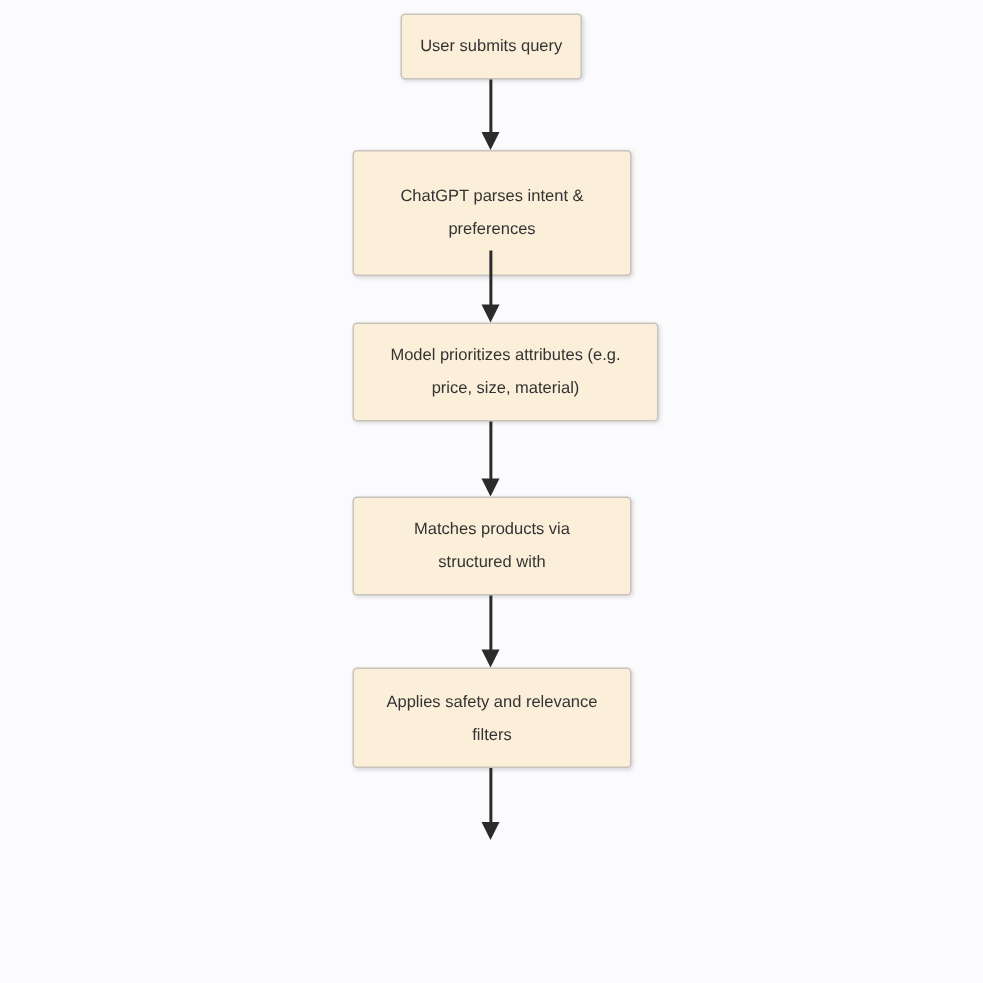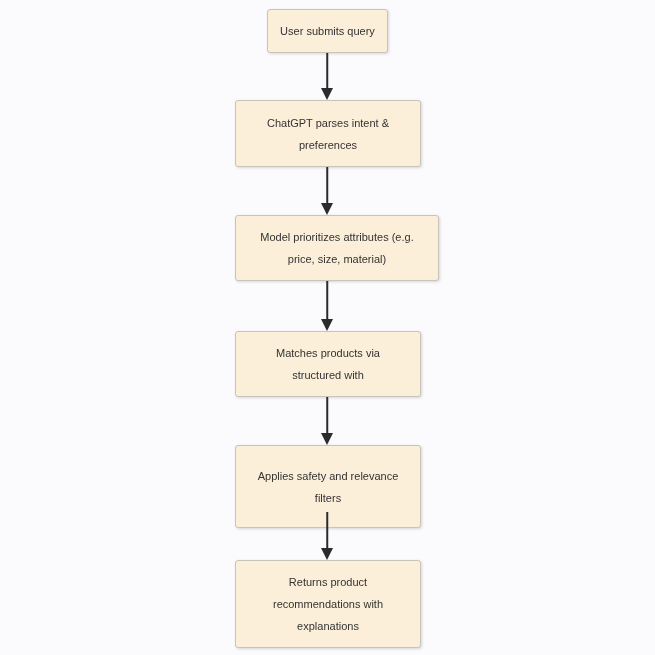--- a/index.html
+++ b/index.html
@@ -34,24 +34,24 @@
     justify-content:center;
     text-align:center;
   }
   .node-label{
     color:var(--text);
     font-size:11px;
     line-height:22px;
     white-space:pre-line;
   }
   .n1{left:267px; top:9px;   width:121px; height:44px;}
-  .n2{left:235px; top:100px; width:186px; height:67px;}
+  .n2{left:235px; top:100px; width:186px; height:84px;}
   .n3{left:235px; top:215px; width:204px; height:66px;}
   .n4{left:235px; top:331px; width:186px; height:66px;}
-  .n5{left:235px; top:445px; width:186px; height:83px;}
+  .n5{left:235px; top:445px; width:186px; height:67px;}
   .n6{left:235px; top:560px; width:186px; height:88px;}
   .connector{
     position:absolute;
     left:320px;
     width:14px;
   }
   .c1{top:53px;  height:47px;}
   .c2{top:167px; height:48px;}
   .c3{top:281px; height:50px;}
   .c4{top:397px; height:48px;}
@@ -124,19 +124,14 @@
   <div class="node n5">
     <span class="node-label">Applies safety and relevance
 filters</span>
   </div>
 
   <div class="connector c5">
     <div class="line"></div>
     <div class="head"></div>
   </div>
 
-  <div class="node n6">
-    <span class="node-label">Returns product
-recommendations with
-explanations</span>
-  </div>
 
 </div>
 
 </body></html>

